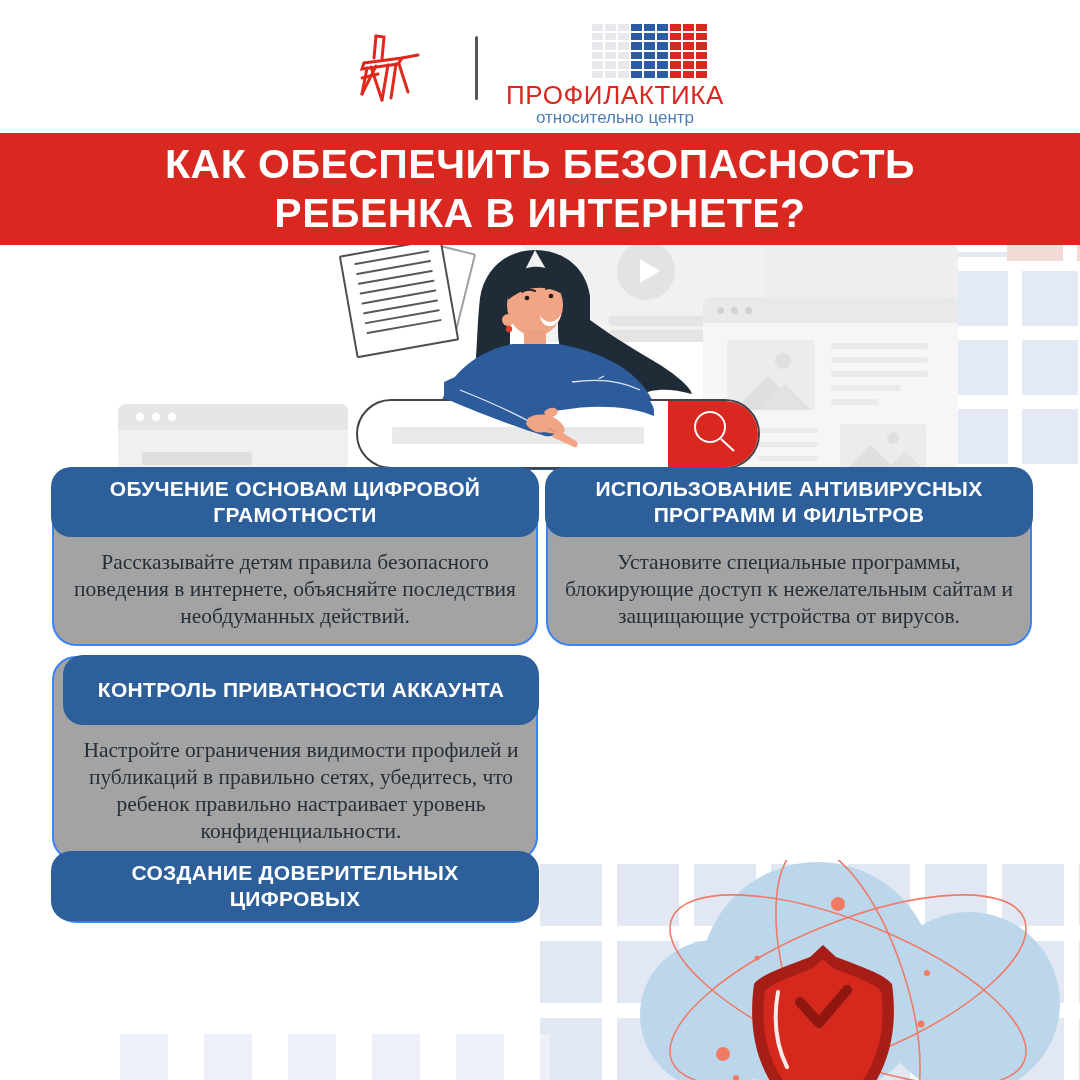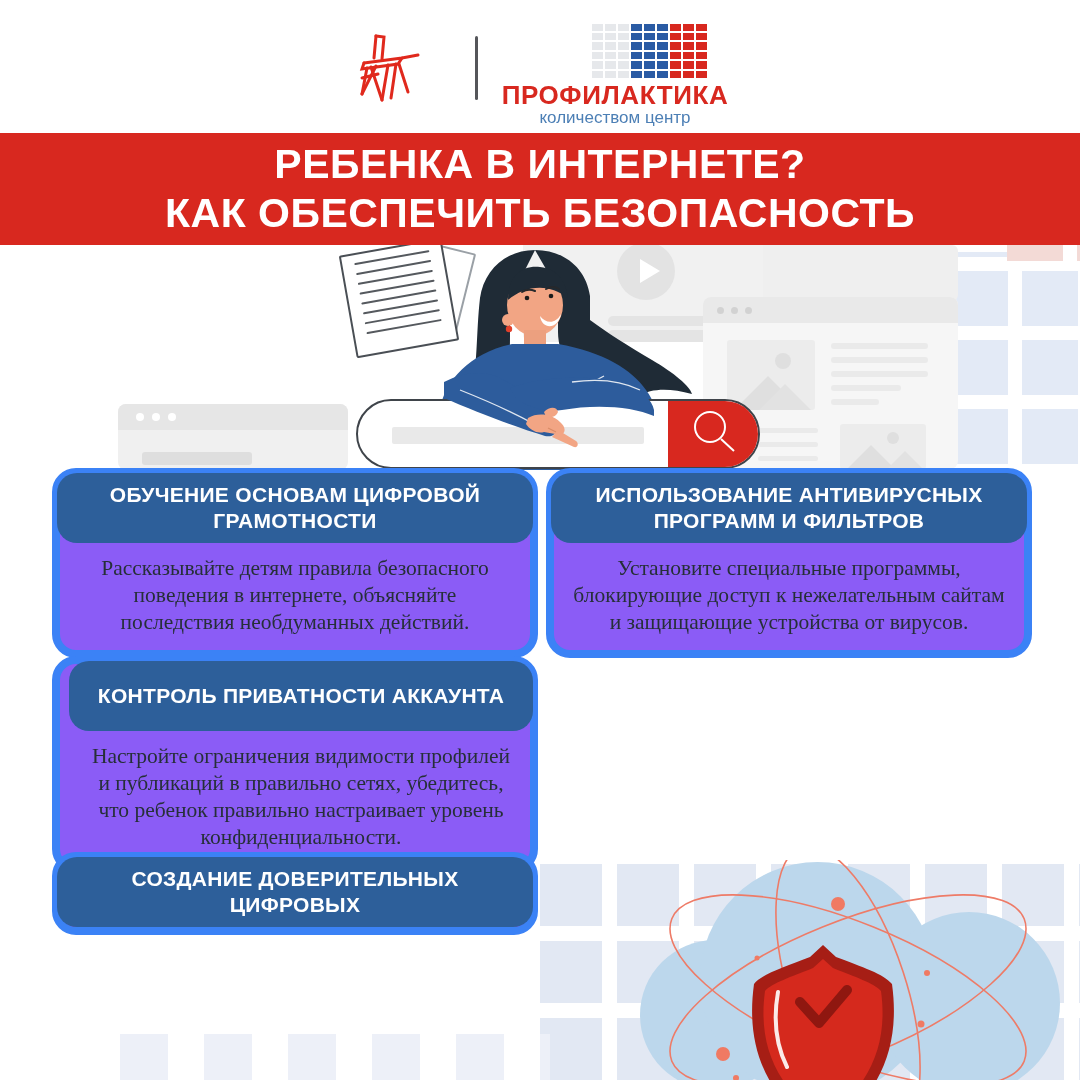--- a/index.html
+++ b/index.html
@@ -7,21 +7,21 @@
           font-family:"Liberation Sans",sans-serif;}
   .abs{position:absolute;}
   .chair-logo{left:358px;top:32px;width:62px;height:70px;}
   .logo-divider{left:475px;top:36px;width:3px;height:64px;background:#55565a;border-radius:2px;}
   .flag{left:592px;top:22px;width:117px;height:56px;
     background-image:
       repeating-linear-gradient(90deg, transparent 0 11px, #fff 11px 13px),
       repeating-linear-gradient(0deg, transparent 0 7.4px, #fff 7.4px 9.4px),
       linear-gradient(90deg,#e6e8eb 0 33%,#2a5ba4 33% 66%,#d8281f 66% 100%);}
   .brand-name{left:500px;top:80px;width:230px;text-align:center;color:#d8281f;
-    font-size:26px;font-weight:700;letter-spacing:.6px;}
+    font-size:26px;font-weight:400;letter-spacing:.6px;}
   .brand-sub{left:500px;top:108px;width:230px;text-align:center;color:#4c7fb5;font-size:17px;}
 
   
   .banner{left:0;top:133px;width:1080px;height:112px;background:#d8281f;color:#fff;
     display:flex;flex-direction:column;justify-content:center;align-items:center;}
   .banner div{font-size:41px;font-weight:700;line-height:49px;letter-spacing:.5px;text-align:center;}
 
   
   .gray-rect{left:700px;top:245px;width:258px;height:56px;background:#efefef;border-radius:6px;}
   .video-win{left:523px;top:220px;width:240px;height:122px;background:#f1f1f1;border-radius:8px;}
@@ -79,21 +79,21 @@
   .search-bar{left:356px;top:399px;width:400px;height:66px;background:#fff;
     border:2px solid #3f444a;border-radius:36px;}
   .search-ph{position:absolute;left:34px;top:26px;width:252px;height:17px;background:#e9e9e9;border-radius:2px;}
   .search-red{position:absolute;right:0;top:0;bottom:0;width:90px;background:#d8281f;border-radius:0 33px 33px 0;}
 
   
   .woman-back{left:360px;top:240px;width:380px;height:230px;}
   .woman-front{left:360px;top:372px;width:380px;height:98px;}
 
   
-  .card{position:absolute;background:#8b5cf6;border:8px solid #3b82f6;border-radius:24px;box-sizing:border-box;}
+  .card{position:absolute;background:#a3a3a3;border:2px solid #3b82f6;border-radius:24px;box-sizing:border-box;}
   .card-head{background:#2d5f9a;border-radius:20px;margin:-3px -3px 0 -3px;min-height:70px;
     display:flex;align-items:center;justify-content:center;padding:6px 24px;box-sizing:border-box;}
   .card-head span{color:#fff;font-weight:700;font-size:21px;line-height:26px;text-align:center;letter-spacing:.3px;}
   .card-body{padding:12px 16px 14px;color:#262f38;font-size:21.5px;line-height:27px;text-align:center;font-family:Liberation Serif, serif;}
   .card1{left:52px;top:468px;width:486px;}
   .card2{left:546px;top:468px;width:486px;}
   .card3{left:52px;top:656px;width:486px;padding-left:12px;}
   .card4{left:546px;top:656px;width:486px;}
   .card5{left:52px;top:852px;width:486px;}
 </style>
@@ -245,25 +245,25 @@
       <path d="M4,62 L18,34"></path>
     <path d="M13,35 L24,68"></path>
       <path d="M24,68 L30,33"></path>
     <path d="M38,32 L33,66"></path>
       <path d="M41,32 L50,60"></path>
     <path d="M4,46 L20,42"></path>
   </svg>
   <div class="abs logo-divider"></div>
   <div class="abs flag"></div>
   <div class="abs brand-name">ПРОФИЛАКТИКА</div>
-  <div class="abs brand-sub">количеством центр</div>
+  <div class="abs brand-sub">относительно центр</div>
 
   <div class="abs banner">
+    <div>КАК ОБЕСПЕЧИТЬ БЕЗОПАСНОСТЬ</div>
     <div>РЕБЕНКА В ИНТЕРНЕТЕ?</div>
-    <div>КАК ОБЕСПЕЧИТЬ БЕЗОПАСНОСТЬ</div>
   </div>
 
   <div class="card card1">
     <div class="card-head">
       <span>ОБУЧЕНИЕ ОСНОВАМ ЦИФРОВОЙ ГРАМОТНОСТИ</span>
     </div>
     <div class="card-body">Рассказывайте детям правила безопасного поведения в интернете, объясняйте последствия необдуманных действий.</div>
   </div>
 
   <div class="card card2">

